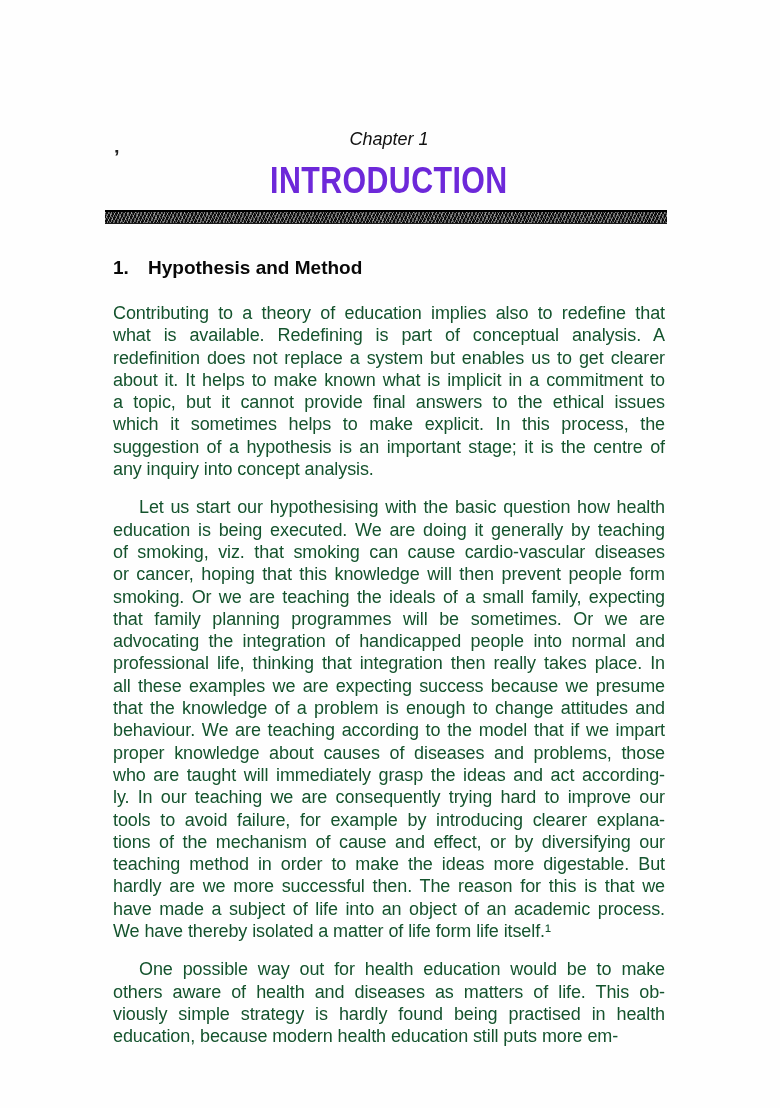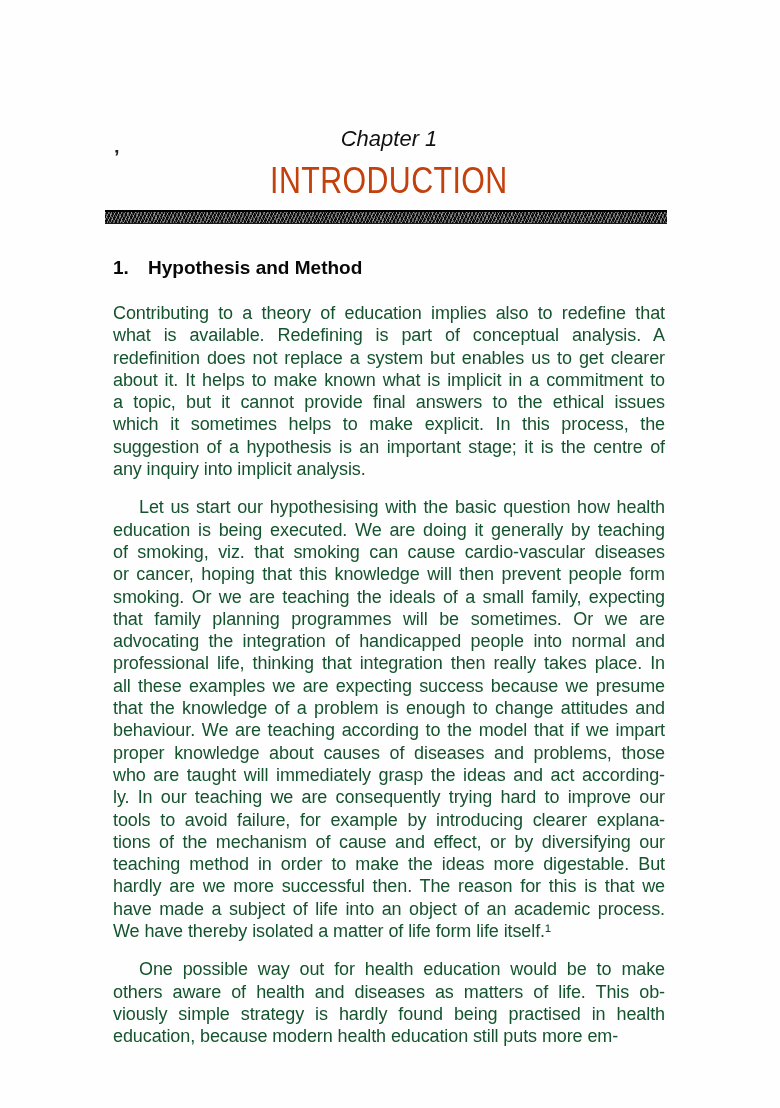--- a/index.html
+++ b/index.html
@@ -19,40 +19,40 @@
   .content {
     position: absolute;
     left: 113px;
     top: 0;
     width: 552px;
   }
   .chapter-label {
     margin-top: 128px;
     text-align: center;
     font-style: italic;
-    font-size: 22px;
+    font-size: 18px;
     line-height: 22px;
     color: #111;
   }
   .stray-mark {
     position: absolute;
     left: 1px;
     top: 146px;
     font-size: 20px;
     font-weight: bold;
     color: #222;
   }
   .page-title {
     margin: 11px 0 0 0;
     text-align: center;
     font-size: 37px;
     line-height: 40px;
-    font-weight: normal;
+    font-weight: bold;
     letter-spacing: 0.5px;
-    color: #c2410c;
+    color: #6d28d9;
     white-space: nowrap;
   }
   .page-title .squeeze {
     display: inline-block;
     transform: scaleX(0.82);
     transform-origin: center;
   }
   .title-rule {
     margin-top: 9px;
     margin-left: -8px;
@@ -117,21 +117,21 @@
     </h2>
     <div class="body-text">
         <div class="para">
           <div class="line">Contributing to a theory of education implies also to redefine that</div>
           <div class="line">what is available. Redefining is part of conceptual analysis. A</div>
           <div class="line">redefinition does not replace a system but enables us to get clearer</div>
           <div class="line">about it. It helps to make known what is implicit in a commitment to</div>
           <div class="line">a topic, but it cannot provide final answers to the ethical issues</div>
           <div class="line">which it sometimes helps to make explicit. In this process, the</div>
           <div class="line">suggestion of a hypothesis is an important stage; it is the centre of</div>
-          <div class="line para-end">any inquiry into implicit analysis.</div>
+          <div class="line para-end">any inquiry into concept analysis.</div>
         </div>
         <div class="para">
           <div class="line indent">Let us start our hypothesising with the basic question how health</div>
           <div class="line">education is being executed. We are doing it generally by teaching</div>
           <div class="line">of smoking, viz. that smoking can cause cardio-vascular diseases</div>
           <div class="line">or cancer, hoping that this knowledge will then prevent people form</div>
           <div class="line">smoking. Or we are teaching the ideals of a small family, expecting</div>
           <div class="line">that family planning programmes will be sometimes. Or we are</div>
           <div class="line">advocating the integration of handicapped people into normal and</div>
           <div class="line">professional life, thinking that integration then really takes place. In</div>

